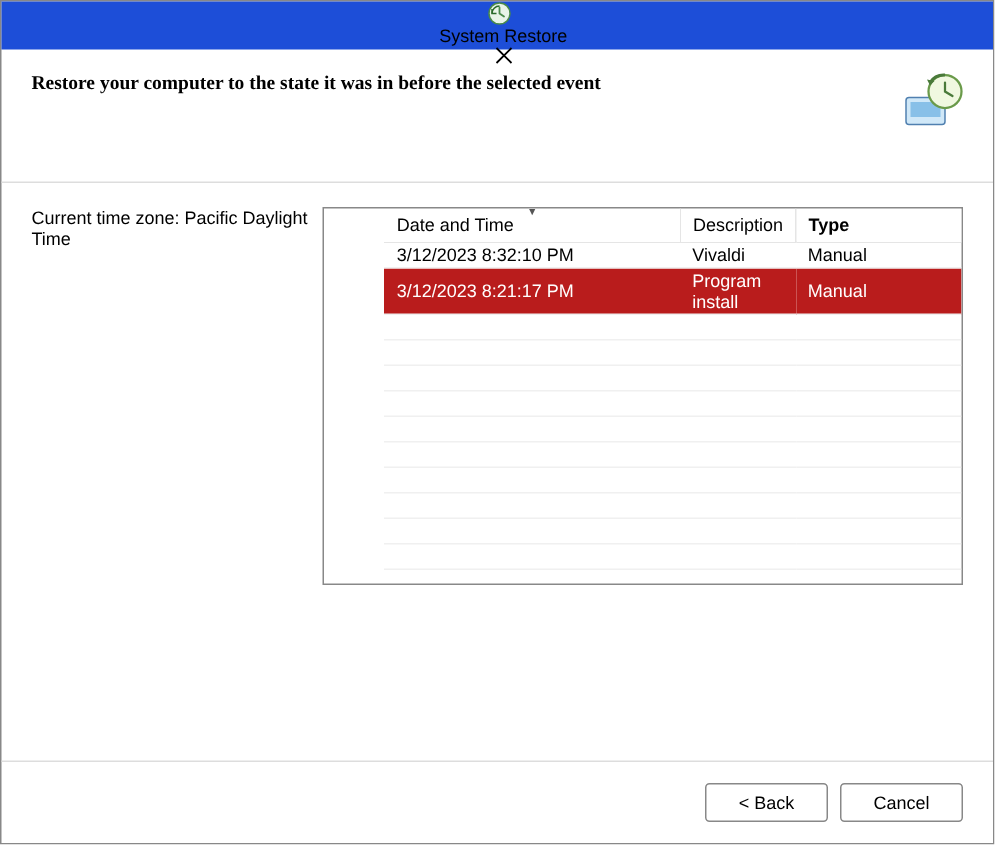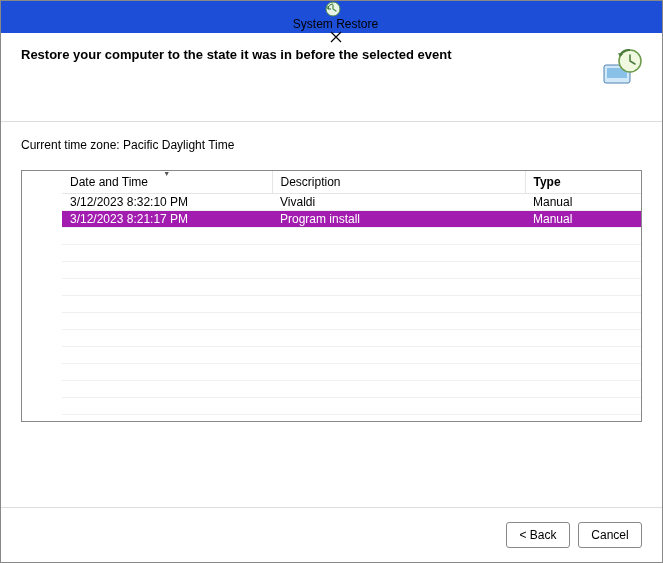--- a/index.html
+++ b/index.html
@@ -43,38 +43,38 @@
       display: flex;
       align-items: center;
       justify-content: center;
       cursor: pointer;
     }
     .close-btn svg { width: 12px; height: 12px; }
     .header-area {
       padding: 14px 20px 32px 20px;
       display: flex;
       align-items: flex-start;
+      font-family: Liberation Serif, serif;
     }
     .header-text {
       font-size: 13px;
       font-weight: bold;
       color: #000;
       flex: 1;
     }
     .header-icon {
       width: 42px;
       height: 42px;
       margin-left: 10px;
     }
     .content {
       flex: 1;
       border-top: 1px solid #ddd;
       padding: 16px 20px 10px 20px;
       display: flex;
-      flex-direction: column;
     }
     .timezone-text {
       font-size: 12px;
       color: #000;
       margin-bottom: 18px;
     }
     .table-wrap {
       border: 1px solid #888;
       background: #fff;
       height: 252px;
@@ -104,21 +104,21 @@
       transform: translateX(-50%);
       font-size: 7px;
       color: #555;
     }
     tbody td {
       padding: 1px 8px;
       height: 17px;
       border-bottom: 1px solid #f0f0f0;
     }
     tbody tr.selected td {
-      background: #a21caf;
+      background: #b91c1c;
       color: #fff;
       margin-top: 15px;
     }
     tbody tr.empty td {
       height: 17px;
     }
     .col-date { width: 210px; }
     .col-desc { }
     .col-type { width: 116px; }
     .scan-row {
@@ -139,21 +139,21 @@
       padding: 14px 20px;
       display: flex;
       justify-content: flex-end;
       gap: 8px;
       align-items: center;
     }
     .btn {
       border: 1px solid #888;
       background: #fff;
       padding: 5px 0;
-      width: 64px;
+      width: 82px;
       font-size: 12px;
       border-radius: 3px;
       cursor: pointer;
       text-align: center;
     }
     .highlight-box {
       border: 3px solid #b030ff;
       border-radius: 3px;
       padding: 3px;
       display: inline-block;

